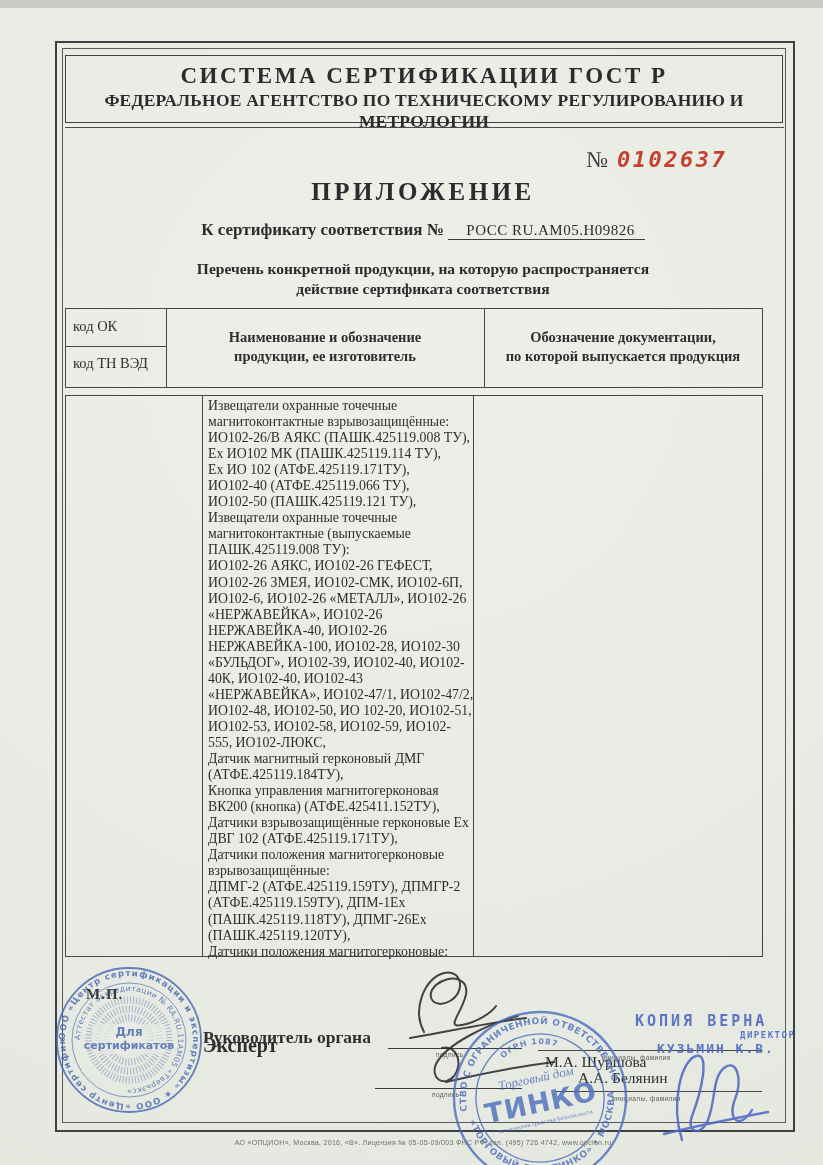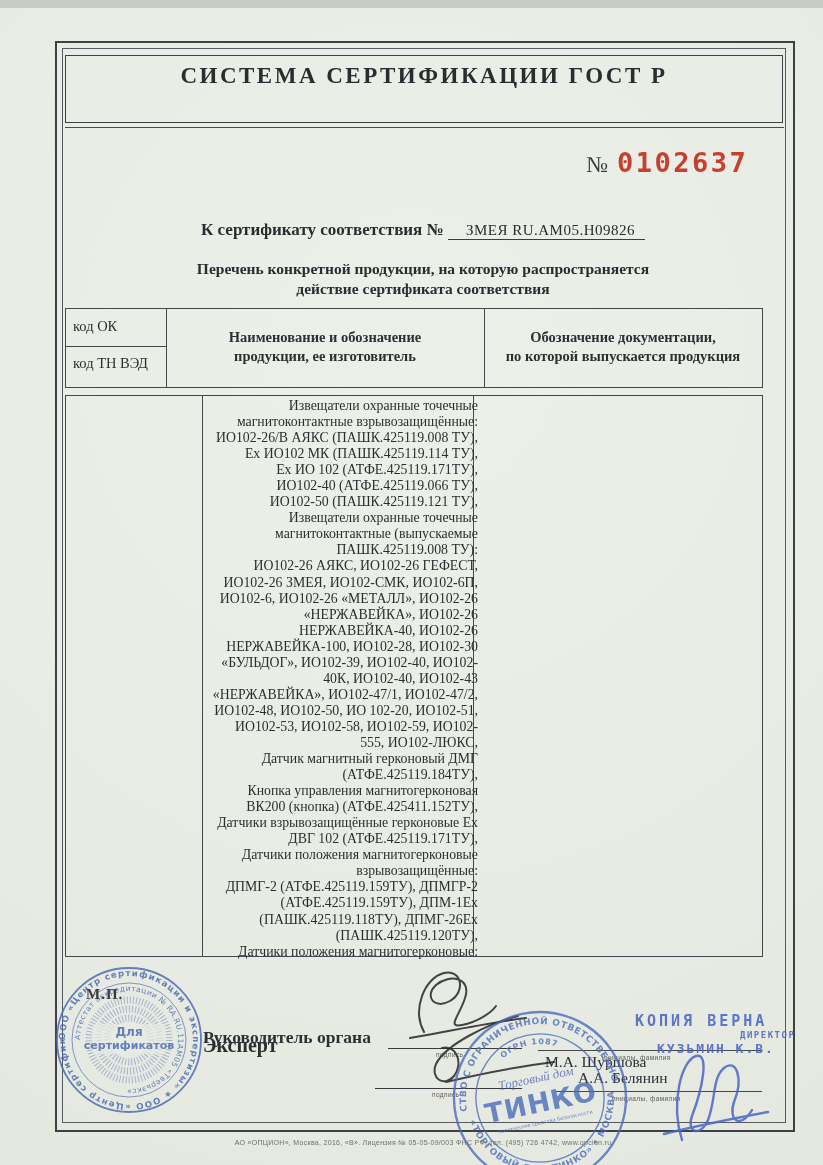--- a/index.html
+++ b/index.html
@@ -12,37 +12,37 @@
   .frame-outer{left:55px;top:33px;width:736px;height:1087px;border:2px solid #3f4045;}
   .frame-inner{left:62px;top:40px;width:722px;height:1073px;border:1px solid #595a60;}
 
   .header-box{left:65px;top:47px;width:716px;height:66px;border:1.6px solid #3f4045;text-align:center;}
   .sys-title{margin-top:7px;font-size:23px;font-weight:bold;letter-spacing:2.5px;color:#2b2c30;}
   .agency-title{font-size:17.5px;font-weight:bold;letter-spacing:0.2px;margin-top:1px;color:#2b2c30;}
   .header-underline{left:65px;top:119px;width:719px;border-top:1.3px solid #4a4b50;}
 
   .serial{left:586px;top:139px;display:flex;align-items:baseline;gap:9px;}
   .serial-sign{font-size:23px;color:#3a3b40;}
-  .serial-digits{font-family:"DejaVu Sans Mono",monospace;font-size:27px;font-weight:bold;letter-spacing:2.5px;}
+  .serial-digits{font-family:"DejaVu Sans Mono",monospace;font-size:22px;font-weight:bold;letter-spacing:2.5px;font-style:italic;}
 
   .doc-title{left:55px;top:170px;width:736px;text-align:center;font-size:25px;font-weight:bold;letter-spacing:3.5px;color:#2b2c30;}
   .cert-line{left:55px;top:212px;width:736px;text-align:center;font-size:17px;font-weight:bold;color:#2b2c30;}
   .cert-num{font-size:15px;font-weight:normal;border-bottom:1.4px solid #3c3d41;padding:0 10px 1px 18px;letter-spacing:0.5px;}
   .subtitle{left:55px;top:251px;width:736px;text-align:center;font-size:15.5px;font-weight:bold;line-height:19.5px;white-space:pre-line;color:#2b2c30;}
 
   .thead{left:65px;top:300px;width:696px;height:78px;border:1.5px solid #46474c;}
   .thead .v1{position:absolute;left:100px;top:0;height:100%;border-left:1.3px solid #46474c;}
   .thead .v2{position:absolute;left:418px;top:0;height:100%;border-left:1.3px solid #46474c;}
   .thead .h-split{position:absolute;left:0;top:37px;width:100px;border-top:1.3px solid #46474c;}
   .code-ok{position:absolute;left:7px;top:9px;font-size:14.5px;}
   .code-tn{position:absolute;left:7px;top:46px;font-size:14.5px;}
   .th-mid{position:absolute;left:100px;top:19px;width:318px;text-align:center;font-size:14.5px;font-weight:bold;line-height:19px;white-space:pre-line;}
   .th-right{position:absolute;left:418px;top:19px;width:278px;text-align:center;font-size:14.5px;font-weight:bold;line-height:19px;white-space:pre-line;}
 
-  .tbody{left:65px;top:387px;width:696px;height:560px;border:1.5px solid #46474c;text-align:right;}
+  .tbody{left:65px;top:387px;width:696px;height:560px;border:1.5px solid #46474c;}
   .tbody .v1{position:absolute;left:136px;top:0;height:100%;border-left:1.3px solid #46474c;}
   .tbody .v2{position:absolute;left:407px;top:0;height:100%;border-left:1.3px solid #46474c;}
   .product-lines{position:absolute;left:142px;top:2px;width:270px;font-size:13.8px;line-height:16.05px;white-space:pre-line;color:#2c2d31;}
 
   .label-head{left:203px;top:1019px;font-size:17.5px;font-weight:bold;}
   .label-expert{left:203px;top:1026px;font-size:20px;font-weight:bold;}
   .mp-label{left:86px;top:978px;font-size:15px;font-weight:bold;letter-spacing:1px;color:#3a3b40;}
 
   .sig-line{border-top:1.2px solid #3a3b3f;}
   .sig-line1{left:388px;top:1040px;width:134px;}
@@ -72,32 +72,34 @@
 </head>
 <body>
 
 <div class="page">
 
   <div class="abs frame-outer"></div>
   <div class="abs frame-inner"></div>
 
   <div class="abs header-box">
     <div class="sys-title">СИСТЕМА СЕРТИФИКАЦИИ ГОСТ Р</div>
+    <div class="agency-title">ФЕДЕРАЛЬНОЕ АГЕНТСТВО ПО ТЕХНИЧЕСКОМУ РЕГУЛИРОВАНИЮ И МЕТРОЛОГИИ</div>
   </div>
   <div class="abs header-underline"></div>
 
   <div class="abs serial">
     <span class="serial-sign">№</span>
     <span class="serial-digits" style="color:#c5402f;">0102637</span>
   </div>
 
+  <div class="abs doc-title">ПРИЛОЖЕНИЕ</div>
 
   <div class="abs cert-line">
     <span>К сертификату соответствия №</span>
-    <span class="cert-num">ЗМЕЯ RU.АМ05.Н09826</span>
+    <span class="cert-num">РОСС RU.АМ05.Н09826</span>
   </div>
 
   <div class="abs thead">
     <div class="v1"></div>
     <div class="v2"></div>
     <div class="h-split"></div>
     <div class="code-ok">код ОК</div>
     <div class="code-tn">код ТН ВЭД</div>
     <div class="th-mid">Наименование и обозначение
 продукции, ее изготовитель</div>

